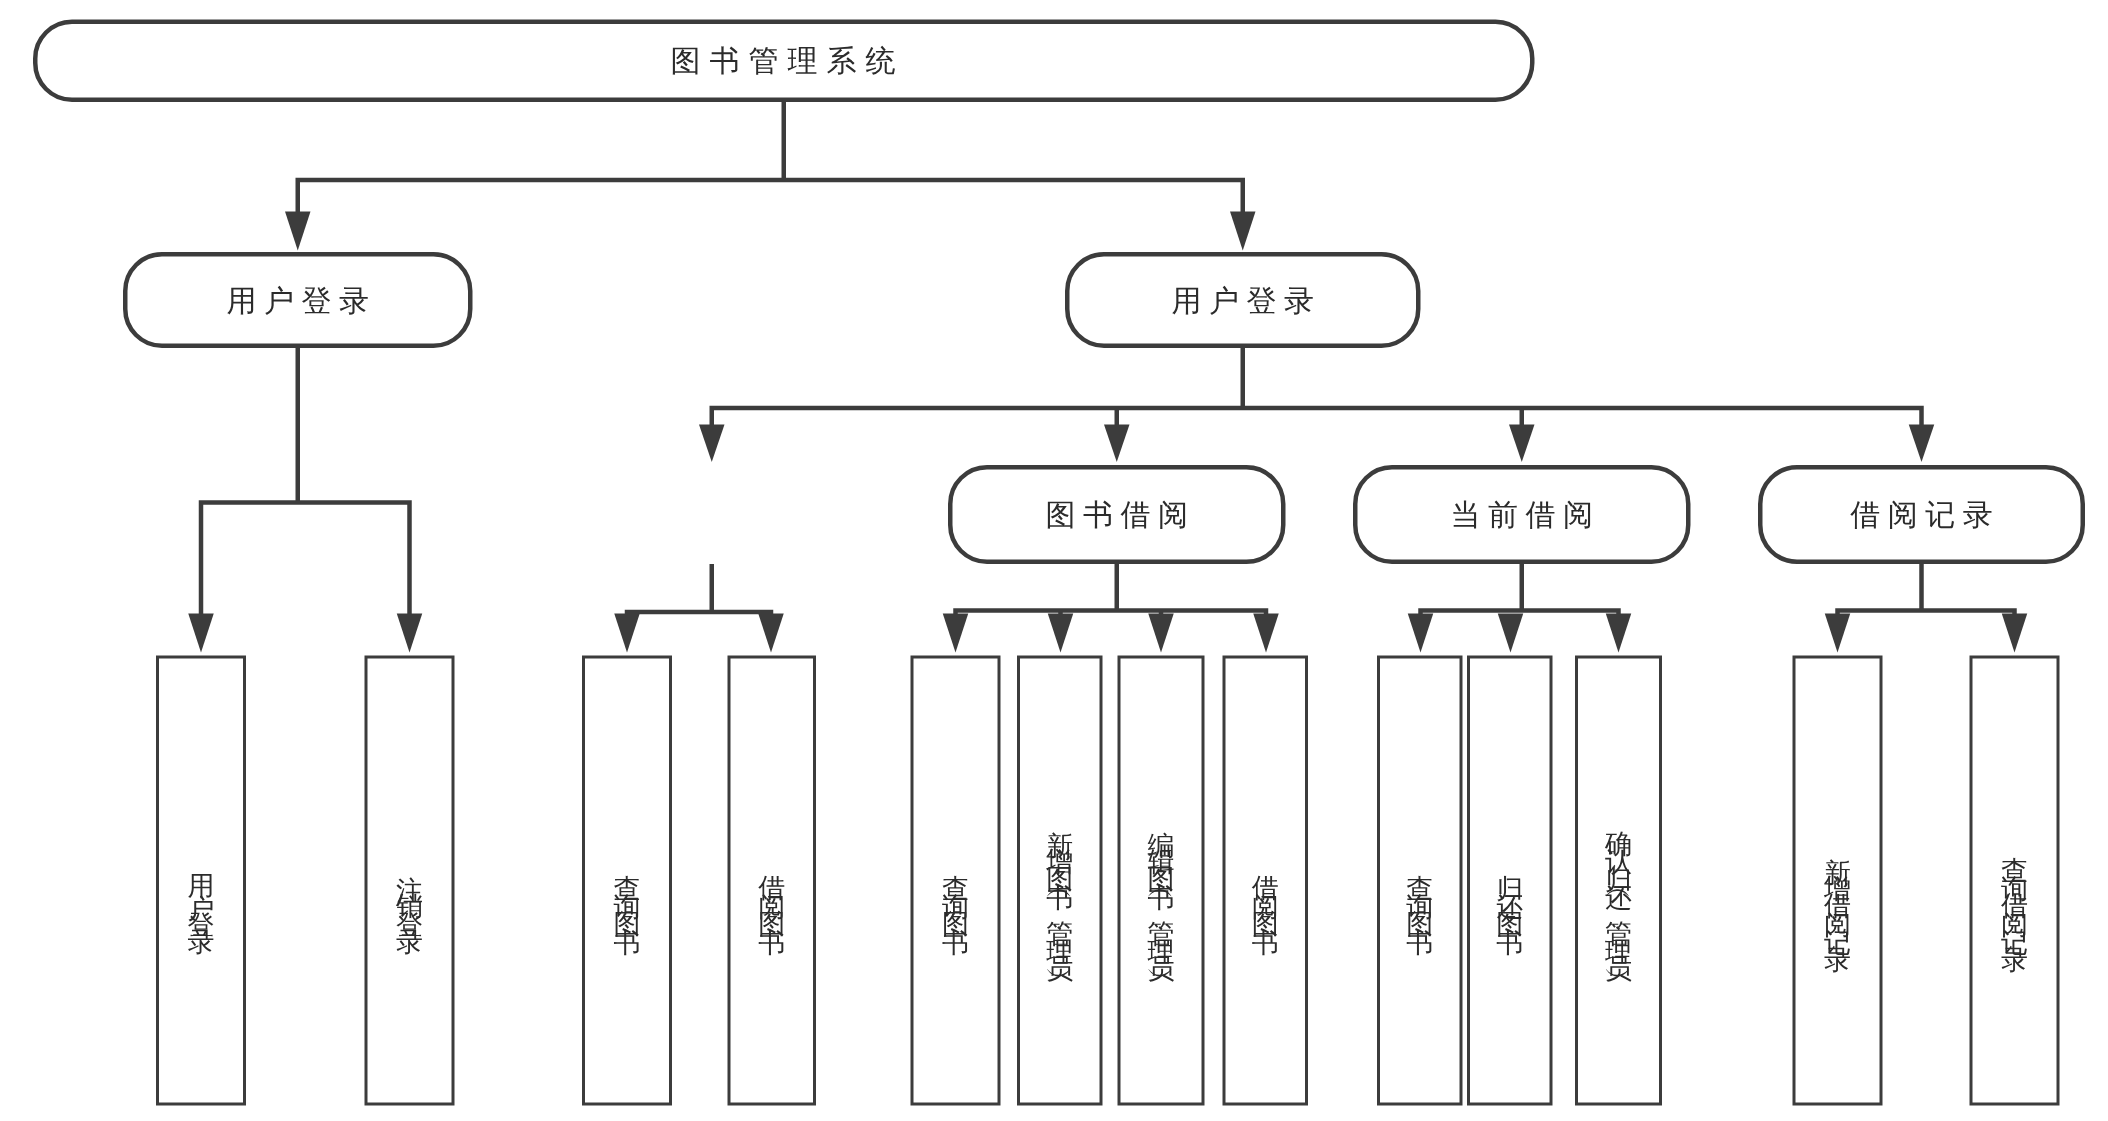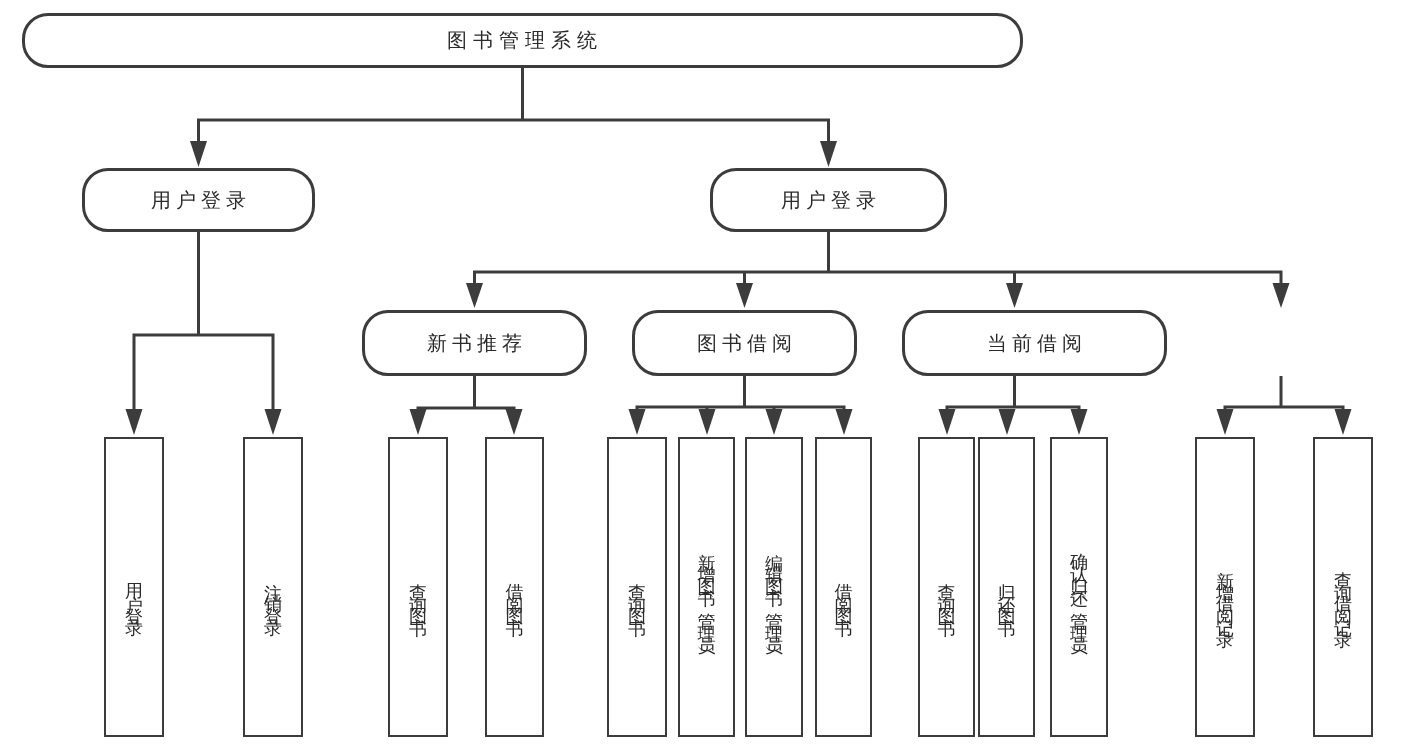--- a/index.html
+++ b/index.html
@@ -103,23 +103,23 @@
       <polygon points="1216.5,409 1233.5,409 1225,435"></polygon>
       <polygon points="1334.5,409 1351.5,409 1343,435"></polygon>
     </g>
   </svg>
 
   <div class="node hnode root">图书管理系统</div>
 
   <div class="node hnode lvl2" style="left:82px; width:233px;">用户登录</div>
   <div class="node hnode lvl2" style="left:710px; width:237px;">用户登录</div>
 
-  <div class="node hnode lvl3" style="left:362px; width:225px;">新书推荐</div>
   <div class="node hnode lvl3" style="left:632px; width:225px;">图书借阅</div>
-  <div class="node hnode lvl3" style="left:902px; width:265px;">当前借阅</div>
+  <div class="node hnode lvl3" style="left:902px; width:225px;">当前借阅</div>
+  <div class="node hnode lvl3" style="left:1172px; width:218px;">借阅记录</div>
 
   <div class="node leaf" style="left:104px; width:60px;">
     <span class="vtext">用户登录</span>
   </div>
   <div class="node leaf" style="left:243px; width:60px;">
     <span class="vtext">注销登录</span>
   </div>
 
   <div class="node leaf" style="left:388px; width:60px;">
     <span class="vtext">查询图书</span>

